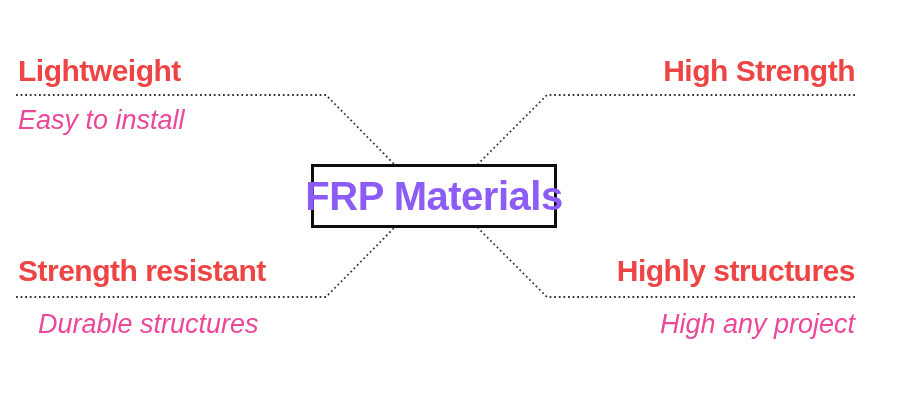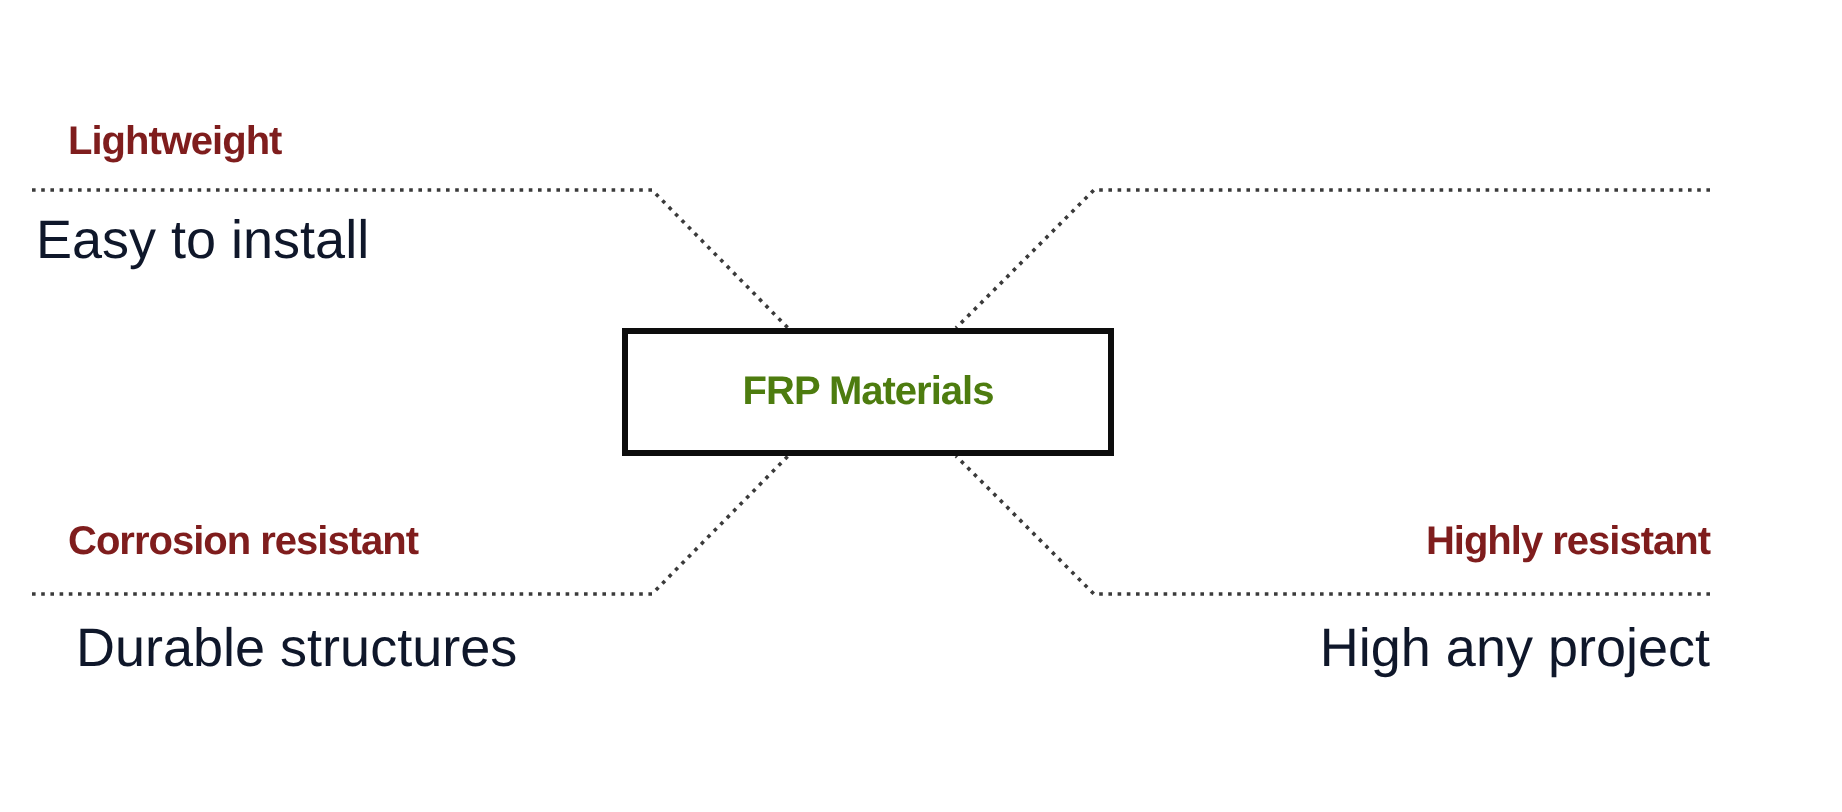--- a/index.html
+++ b/index.html
@@ -19,32 +19,32 @@
     position: absolute;
     left: 0;
     top: 0;
     width: 921px;
     height: 406px;
     pointer-events: none;
   }
   .feature-title {
     position: absolute;
     font-weight: bold;
-    font-size: 20px;
+    font-size: 30px;
     line-height: 36px;
     letter-spacing: -0.5px;
-    color: #7f1d1d;
+    color: #ef4444;
     white-space: nowrap;
-    margin-left: 16px;
   }
   .feature-subtitle {
     position: absolute;
+    font-style: italic;
     font-size: 27px;
     line-height: 32px;
-    color: #0f172a;
+    color: #ec4899;
     white-space: nowrap;
   }
   .align-left  { left: 18px;  text-align: left; }
   .align-right { right: 66px; text-align: right; }
   .row-top-title    { top: 53px; }
   .row-top-sub      { top: 104px; }
   .row-bottom-title { top: 253px; }
   .row-bottom-sub   { top: 308px; margin-left: 20px; }
   .center-box {
     position: absolute;
@@ -54,45 +54,46 @@
     height: 64px;
     box-sizing: border-box;
     border: 3px solid #0d0d0d;
     background: #ffffff;
     display: flex;
     align-items: center;
     justify-content: center;
   }
   .center-box-label {
     font-weight: bold;
-    font-size: 20px;
+    font-size: 40px;
     letter-spacing: -0.5px;
-    color: #4d7c0f;
+    color: #8b5cf6;
     white-space: nowrap;
   }
 </style>
 </head>
 <body>
 
 <div class="canvas">
 
   <svg class="connector-layer" width="921" height="406" viewBox="0 0 921 406" aria-hidden="true">
     <path d="M16,95 L326,95 L394,164" fill="none" stroke="#3a3a3a" stroke-width="1.8" stroke-dasharray="1.8 2.8"></path>
     <path d="M855,95 L547,95 L478,164" fill="none" stroke="#3a3a3a" stroke-width="1.8" stroke-dasharray="1.8 2.8"></path>
     <path d="M16,297 L326,297 L394,228" fill="none" stroke="#3a3a3a" stroke-width="1.8" stroke-dasharray="1.8 2.8"></path>
     <path d="M855,297 L547,297 L478,228" fill="none" stroke="#3a3a3a" stroke-width="1.8" stroke-dasharray="1.8 2.8"></path>
   </svg>
 
   <div class="feature-title align-left row-top-title">Lightweight</div>
   <div class="feature-subtitle align-left row-top-sub">Easy to install</div>
 
+  <div class="feature-title align-right row-top-title">High Strength</div>
 
-  <div class="feature-title align-left row-bottom-title">Corrosion resistant</div>
+  <div class="feature-title align-left row-bottom-title">Strength resistant</div>
   <div class="feature-subtitle align-left row-bottom-sub">Durable structures</div>
 
-  <div class="feature-title align-right row-bottom-title">Highly resistant</div>
+  <div class="feature-title align-right row-bottom-title">Highly structures</div>
   <div class="feature-subtitle align-right row-bottom-sub">High any project</div>
 
   <div class="center-box">
     <span class="center-box-label">FRP Materials</span>
   </div>
 
 </div>
 
 </body></html>

